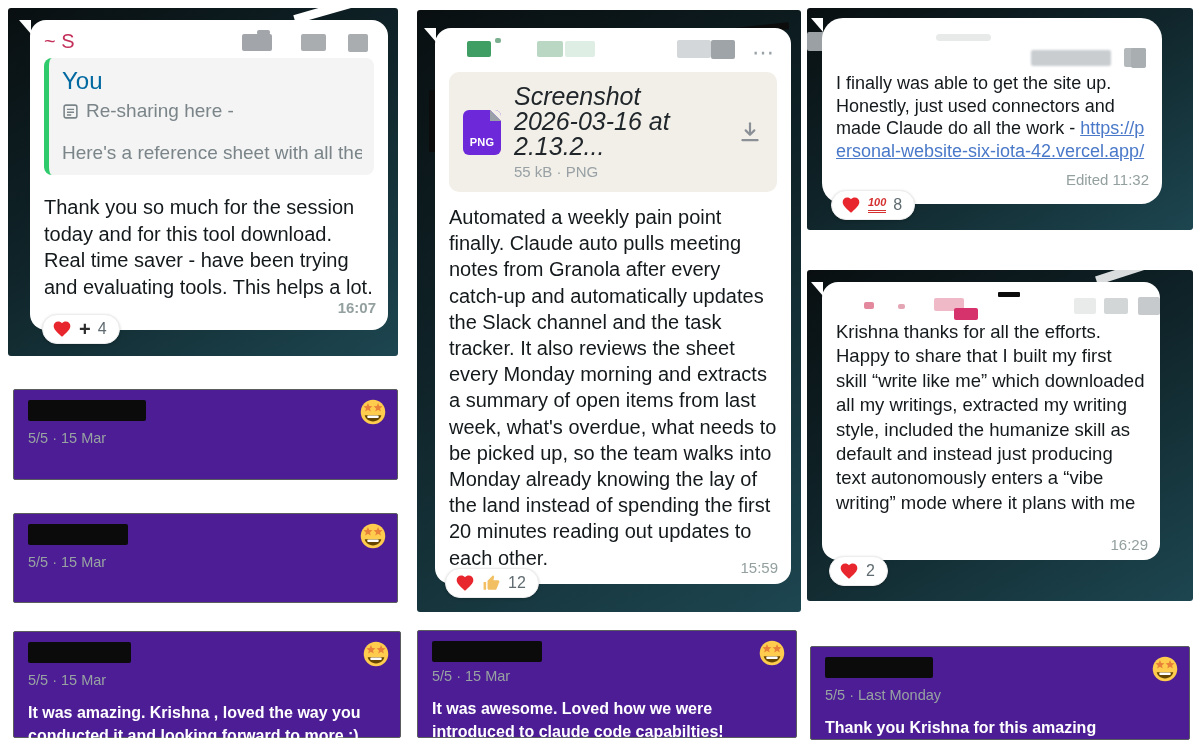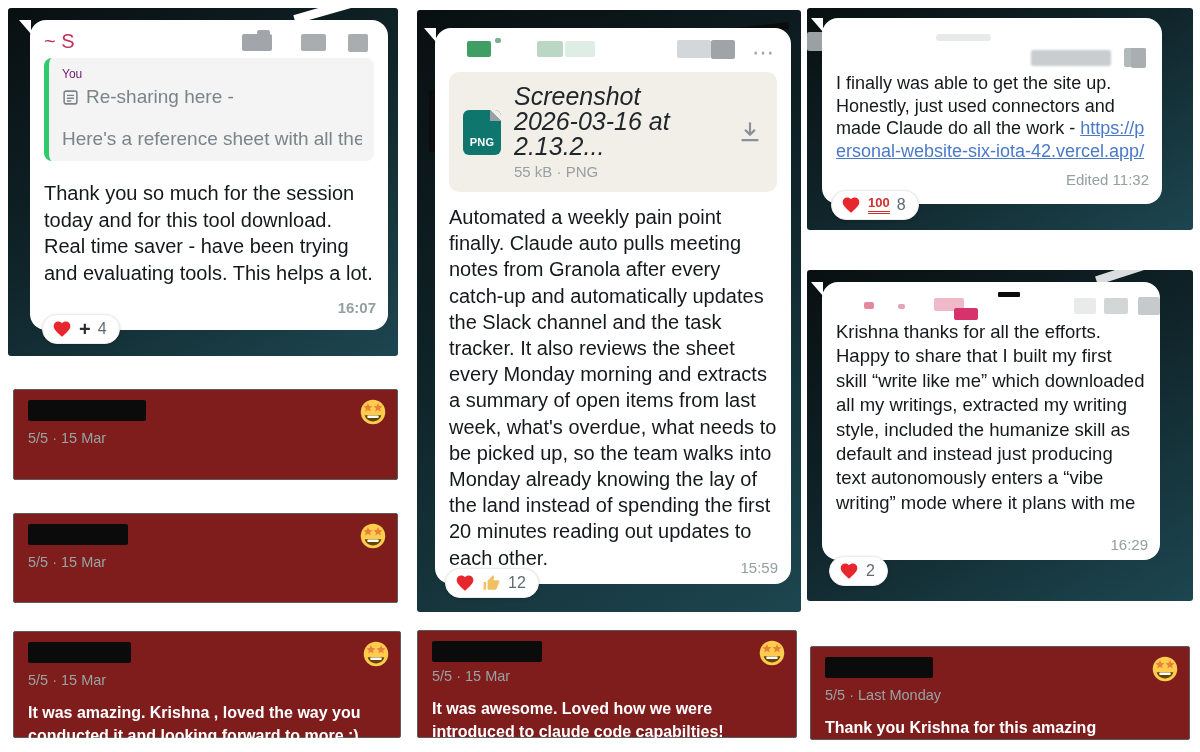--- a/index.html
+++ b/index.html
@@ -12,46 +12,46 @@
   
   .bubble { position:absolute; background:#fff; border-radius:16px; }
   .tail { position:absolute; left:-11px; top:0; width:0; height:0; border-top:14px solid #fff; border-left:12px solid transparent; }
 
   
   .redact { position:absolute; border-radius:2px; }
 
   .sender { font-size:20px; font-weight:500; color:#c3305a; }
 
   .quote { background:#f3f4f3; border-left:5px solid #2fca6b; border-radius:8px; padding:9px 12px 11px 13px; }
-  .quote-author { font-size:12px; color:#701a75; }
+  .quote-author { font-size:24px; color:#0369a1; }
   .quote-line { font-size:19px; color:#7a8489; margin-top:5px; display:flex; align-items:center; gap:7px; }
   .quote-preview { font-size:19px; color:#7a8489; margin-top:20px; white-space:nowrap; overflow:hidden; }
 
   .msg { color:#14191c; }
   .time { position:absolute; font-size:15px; color:#93a09f; }
 
   .pill { position:absolute; display:inline-flex; align-items:center; gap:7px; background:#fff; border:1px solid #ededed; border-radius:18px; padding:4px 12px 4px 9px; box-shadow:0 1px 3px rgba(0,0,0,.2); font-size:16px; color:#5f6b70; }
   .pill svg { display:block; }
   .plus-glyph { font-size:20px; font-weight:900; color:#2c2c2c; line-height:1; }
-  .hundred { color:#d3302f; font-weight:800; font-size:13px; border-bottom:3px double #d3302f; line-height:1.05; padding-bottom:1px;text-align:center; }
+  .hundred { color:#d3302f; font-weight:800; font-style:italic; font-size:11px; border-bottom:3px double #d3302f; line-height:1.05; padding-bottom:1px;text-align:center; }
 
   
   .attach { display:flex; align-items:center; gap:13px; background:#f2efe9; border-radius:10px; padding:12px 14px; }
-  .file-ico { position:relative; width:38px; height:45px; background:#0f766e; border-radius:6px; flex:0 0 auto; }
+  .file-ico { position:relative; width:38px; height:45px; background:#6d28d9; border-radius:6px; flex:0 0 auto; }
   .file-ico .fold { position:absolute; top:0; right:0; width:0; height:0; border-top:11px solid #f2efe9; border-left:11px solid #9aa0a8; border-top-right-radius:6px; }
   .file-ico .lbl { position:absolute; left:0; right:0; bottom:7px; text-align:center; font-size:11px; font-weight:700; color:#fff; letter-spacing:.3px; }
   .file-title { font-size:25px; color:#20262a; line-height:25px;font-style:italic; }
   .file-meta { font-size:15px; color:#98a0a4; margin-top:4px; }
 
   .link { color:#4a79c9; text-decoration:underline; word-break:break-all; }
 
   .menu-dots { position:absolute; font-size:22px; color:#9aa3a7; letter-spacing:1px; }
 
   
-  .fb { position:absolute; background:#7f1d1d; border:1px solid #5a5d5d; border-radius:2px; padding:10px 14px; }
+  .fb { position:absolute; background:#4c1d95; border:1px solid #5a5d5d; border-radius:2px; padding:10px 14px; }
   .fb-name { background:#0b0b0b; height:21px; border-radius:2px; }
   .fb-meta { font-size:14.5px; color:#98a2a2; margin-top:9px; }
   .fb-text { font-size:16px; font-weight:700; color:#fff; margin-top:13px; line-height:23px; }
   .fb-emoji { position:absolute; top:9px; right:11px; width:26px; height:26px; }
 
   .streak { position:absolute; background:#fff; }
   .dark-dash { position:absolute; background:#0c0c0c; border-radius:1px; }
 </style>
 </head>
 <body>
@@ -183,21 +183,21 @@
         <circle cx="18" cy="18" r="17" fill="#FFCC4D"></circle>
         <polygon points="11,5.5 12.7,9.6 17.1,10 13.8,13 14.8,17.3 11,15 7.2,17.3 8.2,13 4.9,10 9.3,9.6" fill="#E8823A"></polygon>
         <polygon points="25,5.5 26.7,9.6 31.1,10 27.8,13 28.8,17.3 25,15 21.2,17.3 22.2,13 18.9,10 23.3,9.6" fill="#E8823A"></polygon>
         <path d="M18 31c-6.5 0-10.5-4.2-11.5-8.5h23C28.5 26.8 24.5 31 18 31z" fill="#664500"></path>
         <rect x="10" y="23" width="16" height="3.4" rx="1.6" fill="#fff"></rect>
       </svg>
   </div>
 
   <div class="tile" style="left:807px; top:8px; width:386px; height:222px;">
     <div class="redact" style="left:0px; top:24px; width:22px; height:19px; background:#9aa0a3;"></div>
-    <div class="bubble" style="left:15px; top:10px; width:340px; height:186px; padding:20px 14px;">
+    <div class="bubble" style="left:15px; top:10px; width:340px; height:186px; padding:20px 14px;border-radius:21px;">
       <div class="tail"></div>
       <div style="position:relative; height:34px;">
         <div class="streak" style="left:100px; top:-4px; width:55px; height:7px; background:#e8eaea; border-radius:4px;"></div>
         <div class="redact" style="left:195px; top:12px; width:80px; height:16px; background:#c9cdd0; filter:blur(1px);"></div>
         <div class="redact" style="left:288px; top:10px; width:22px; height:19px; background:#b3b8bb;"></div>
         <div class="redact" style="right:2px; top:10px; width:15px; height:20px; background:#a9aeb1;"></div>
       </div>
       <div class="msg" style="font-size:18px; line-height:22.5px;"><span>I finally was able to get the site up. Honestly, just used connectors and made Claude do all the work - </span><a href="#" class="link">https://personal-website-six-iota-42.vercel.app/</a></div>
       <div class="time" style="right:13px; bottom:16px;margin-left:14px;">Edited 11:32</div>
     </div>

